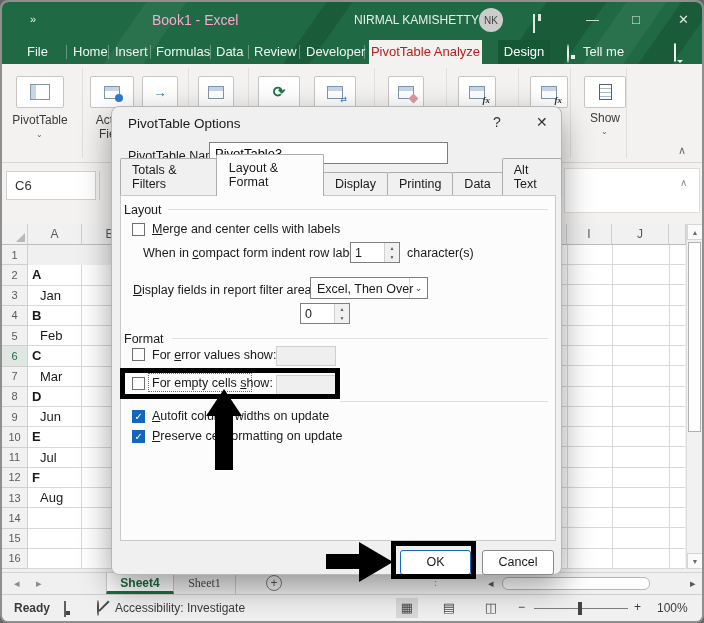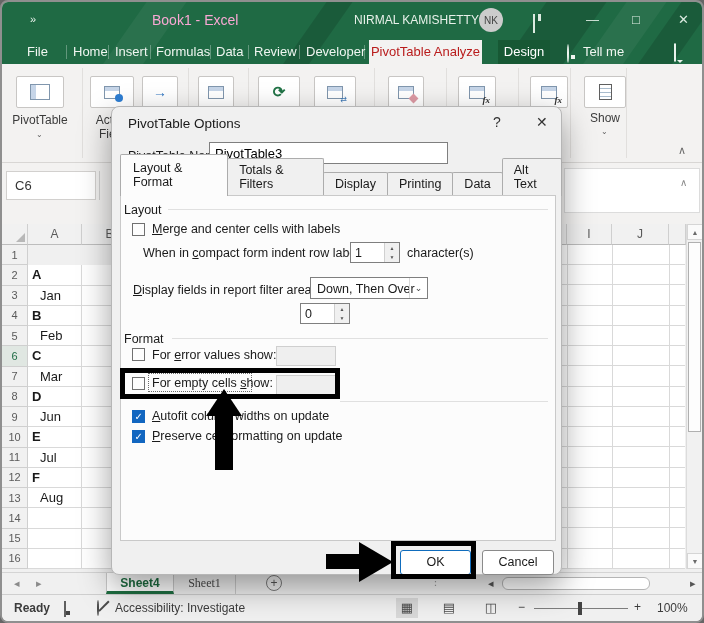--- a/index.html
+++ b/index.html
@@ -380,22 +380,22 @@
 
   <div class="dialog">
     <div class="dtitle">PivotTable Options</div>
     <div class="dico" style="left:381px;">?</div>
     <div class="dico" style="left:424px;">✕</div>
 
     <div class="dlabel" style="left:16px;top:42px;">PivotTable <u>N</u>ame:</div>
     <input class="dinput" style="left: 97px; top: 35px; width: 239px; height: 22px;" value="PivotTable3">
 
     <div class="dtabs">
+      <div class="dtab">Totals &amp; Filters</div>
       <div class="dtab active">Layout &amp; Format</div>
-      <div class="dtab">Totals &amp; Filters</div>
       <div class="dtab">Display</div>
       <div class="dtab">Printing</div>
       <div class="dtab">Data</div>
       <div class="dtab">Alt Text</div>
     </div>
 
     <div class="dpanel"></div>
 
     <div class="grouplab" style="left:12px;top:96px;">Layout</div>
     <div class="grule" style="left:56px;top:102px;width:380px;"></div>
@@ -408,21 +408,21 @@
       <span class="spinval">1</span>
       <span class="spinbtns">
           <span>▲</span>
           <span>▼</span>
         </span>
     </div>
     <div class="dlabel" style="left:295px;top:139px;">character(s)</div>
 
     <div class="dlabel" style="left:21px;top:176px;"><u>D</u>isplay fields in report filter area:</div>
     <div class="ddown" style="left:198px;top:170px;">
-      <span class="ddval">Down, Then Over</span>
+      <span class="ddval">Excel, Then Over</span>
       <span class="ddchev">⌄</span>
     </div>
 
     <div class="spin" style="left:188px;top:196px;">
       <span class="spinval">0</span>
       <span class="spinbtns">
           <span>▲</span>
           <span>▼</span>
         </span>
     </div>

